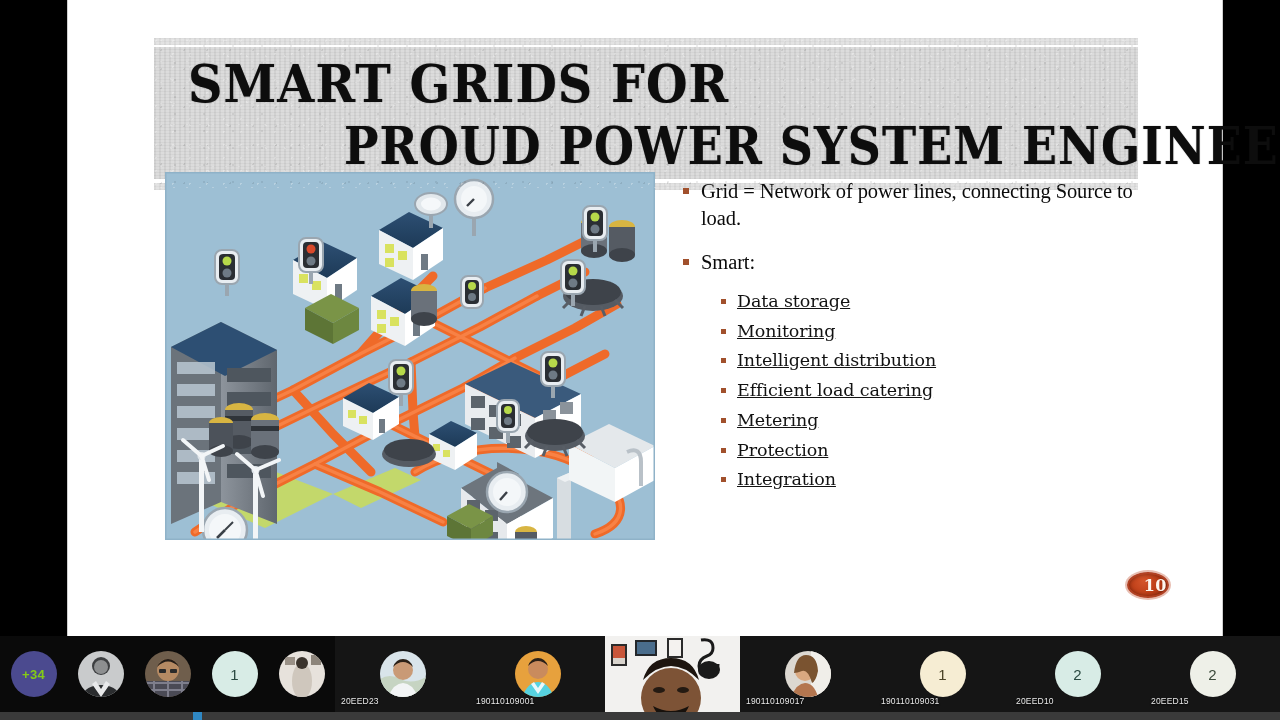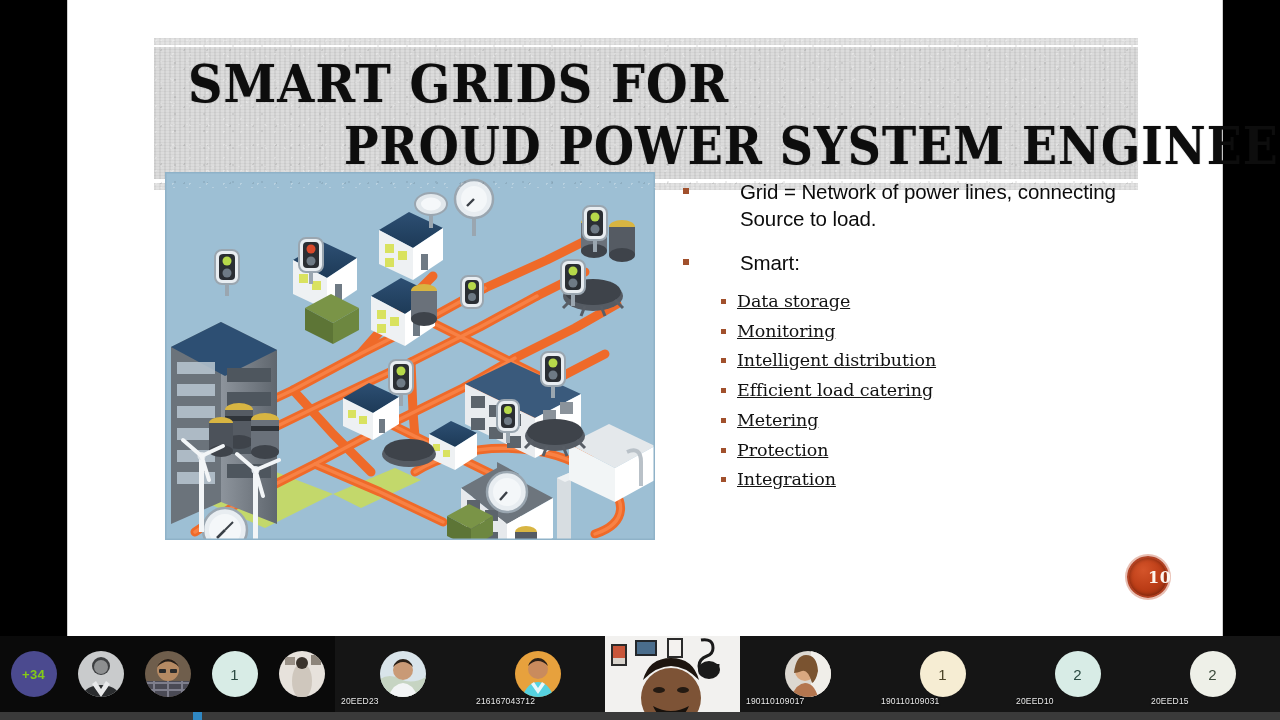--- a/index.html
+++ b/index.html
@@ -58,33 +58,33 @@
   #illustration {
     position:absolute; left:97px; top:172px; width:490px; height:368px;
     background:#9dbfd4; overflow:hidden;
   }
   #illustration svg { display:block; width:100%; height:100%; }
 
   
   #bullets { position:absolute; left:615px; top:178px; width:470px; }
   .b1 { display:flex; align-items:flex-start; margin-bottom:16px; }
   .b1 .sq { width:6px; height:6px; background:#a1502c; margin:10px 12px 0 0; flex:0 0 6px; }
-  .b1 .tx { font-size:20.5px; color:#0b0b0b; line-height:1.33; font-family:Liberation Sans, sans-serif; letter-spacing:-.1px;margin-left:39px; }
+  .b1 .tx { font-size:20.5px; color:#0b0b0b; line-height:1.33; font-family:Liberation Serif, serif; letter-spacing:-.1px; }
   #sub-list { margin-left:38px; margin-top:-2px; }
   .b2 { display:flex; align-items:flex-start; margin-bottom:7px; }
   .b2 .sq { width:5px; height:5px; background:#a1502c; margin:9px 11px 0 0; flex:0 0 5px; }
   .b2 .tx { font-size:17.5px; color:#121212; line-height:1.3; font-family:"DejaVu Serif", serif; letter-spacing:-.1px;text-decoration:underline; }
 
   
   #slide-badge {
-    position:absolute; right:53px; bottom:38px; width:42px; height:42px; border-radius:50%;
+    position:absolute; right:53px; bottom:38px; width:42px; height:26px; border-radius:50%;
     background:radial-gradient(circle at 38% 32%, #d4542a 0%, #bb3c16 55%, #8f2d10 100%);
     border:2px solid #b14224;
     box-shadow:0 0 0 2px rgba(190,70,35,.35), inset 0 0 4px rgba(0,0,0,.4);
-    display:flex; align-items:center; justify-content:flex-start;padding-left:19px;
+    display:flex; align-items:center; justify-content:flex-end;padding-left:19px;
   }
   #slide-badge span {
     color:#fdf6ef; font-family:"DejaVu Serif", serif; font-weight:700; font-size:16px; letter-spacing:.5px;
   }
 
   
   #filmstrip { position:absolute; left:0; top:636px; width:1280px; height:76px; background:#0a0a0a; display:flex; }
   .tile { position:relative; height:76px; flex:0 0 auto; background:#151515; overflow:hidden; }
   .tile.wide { width:135px; }
   .tile.pill { width:67px; background:#0a0a0a; }
@@ -609,21 +609,21 @@
     <div class="tile wide">
       <div class="avatar">
         <svg viewBox="0 0 46 46" aria-hidden="true">
           <rect width="46" height="46" fill="#e7a13d"></rect>
           <circle cx="23" cy="18" r="10" fill="#c98b5d"></circle>
           <path d="M13,15 q10,-10 20,0 q-3,-8 -10,-8 q-7,0 -10,8 Z" fill="#2b2118"></path>
           <path d="M7,46 q6,-15 16,-15 q10,0 16,15 Z" fill="#56d2e0"></path>
           <path d="M19,31 l4,6 l4,-6 l3,2 l-7,10 l-7,-10 Z" fill="#eaf7fa"></path>
         </svg>
       </div>
-      <div class="tile-name">216167043712</div>
+      <div class="tile-name">190110109001</div>
     </div>
 
     <div class="tile video">
       <svg viewBox="0 0 135 76" preserveAspectRatio="xMidYMid slice" aria-hidden="true" style="width:100%;height:100%;display:block;">
         <rect width="135" height="76" fill="#f2f1ef"></rect>
         <rect x="6" y="8" width="16" height="22" fill="#2b2b2b"></rect>
         <rect x="8" y="10" width="12" height="18" fill="#c8563a"></rect>
         <rect x="8" y="22" width="12" height="6" fill="#d9d4cd"></rect>
         <rect x="30" y="4" width="22" height="16" fill="#23272b"></rect>
         <rect x="32" y="6" width="18" height="12" fill="#4a6d8c"></rect>

